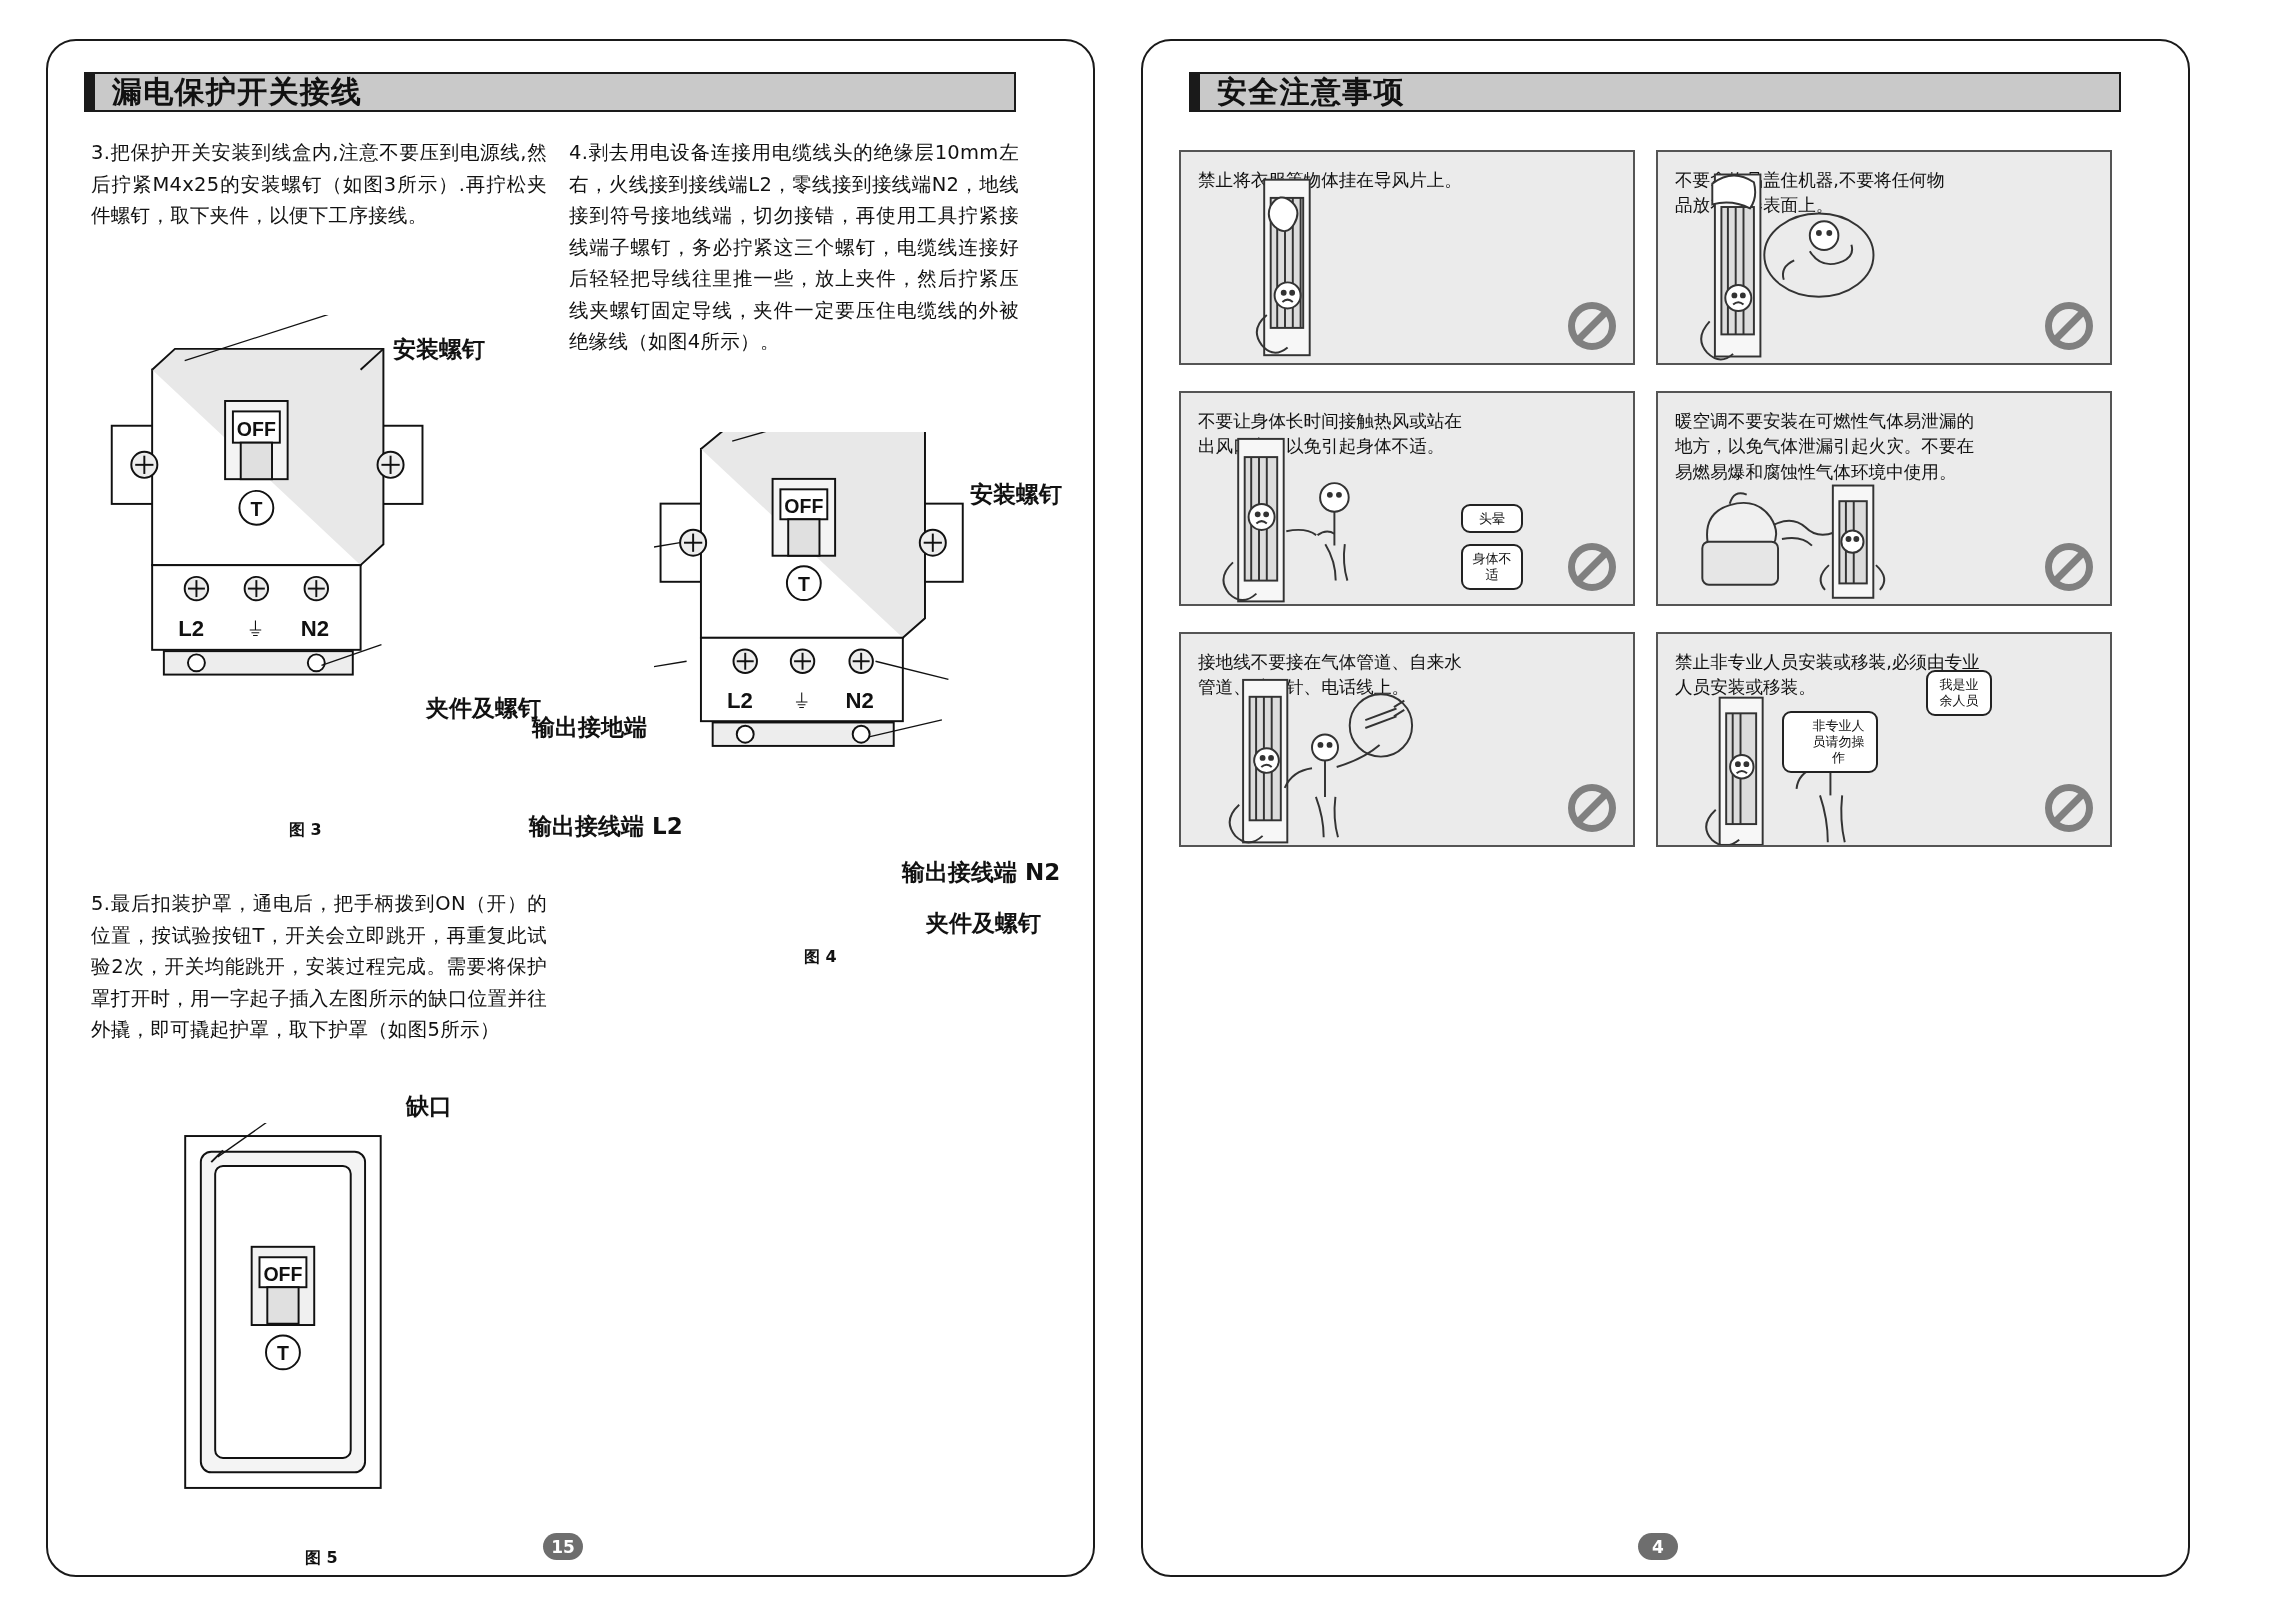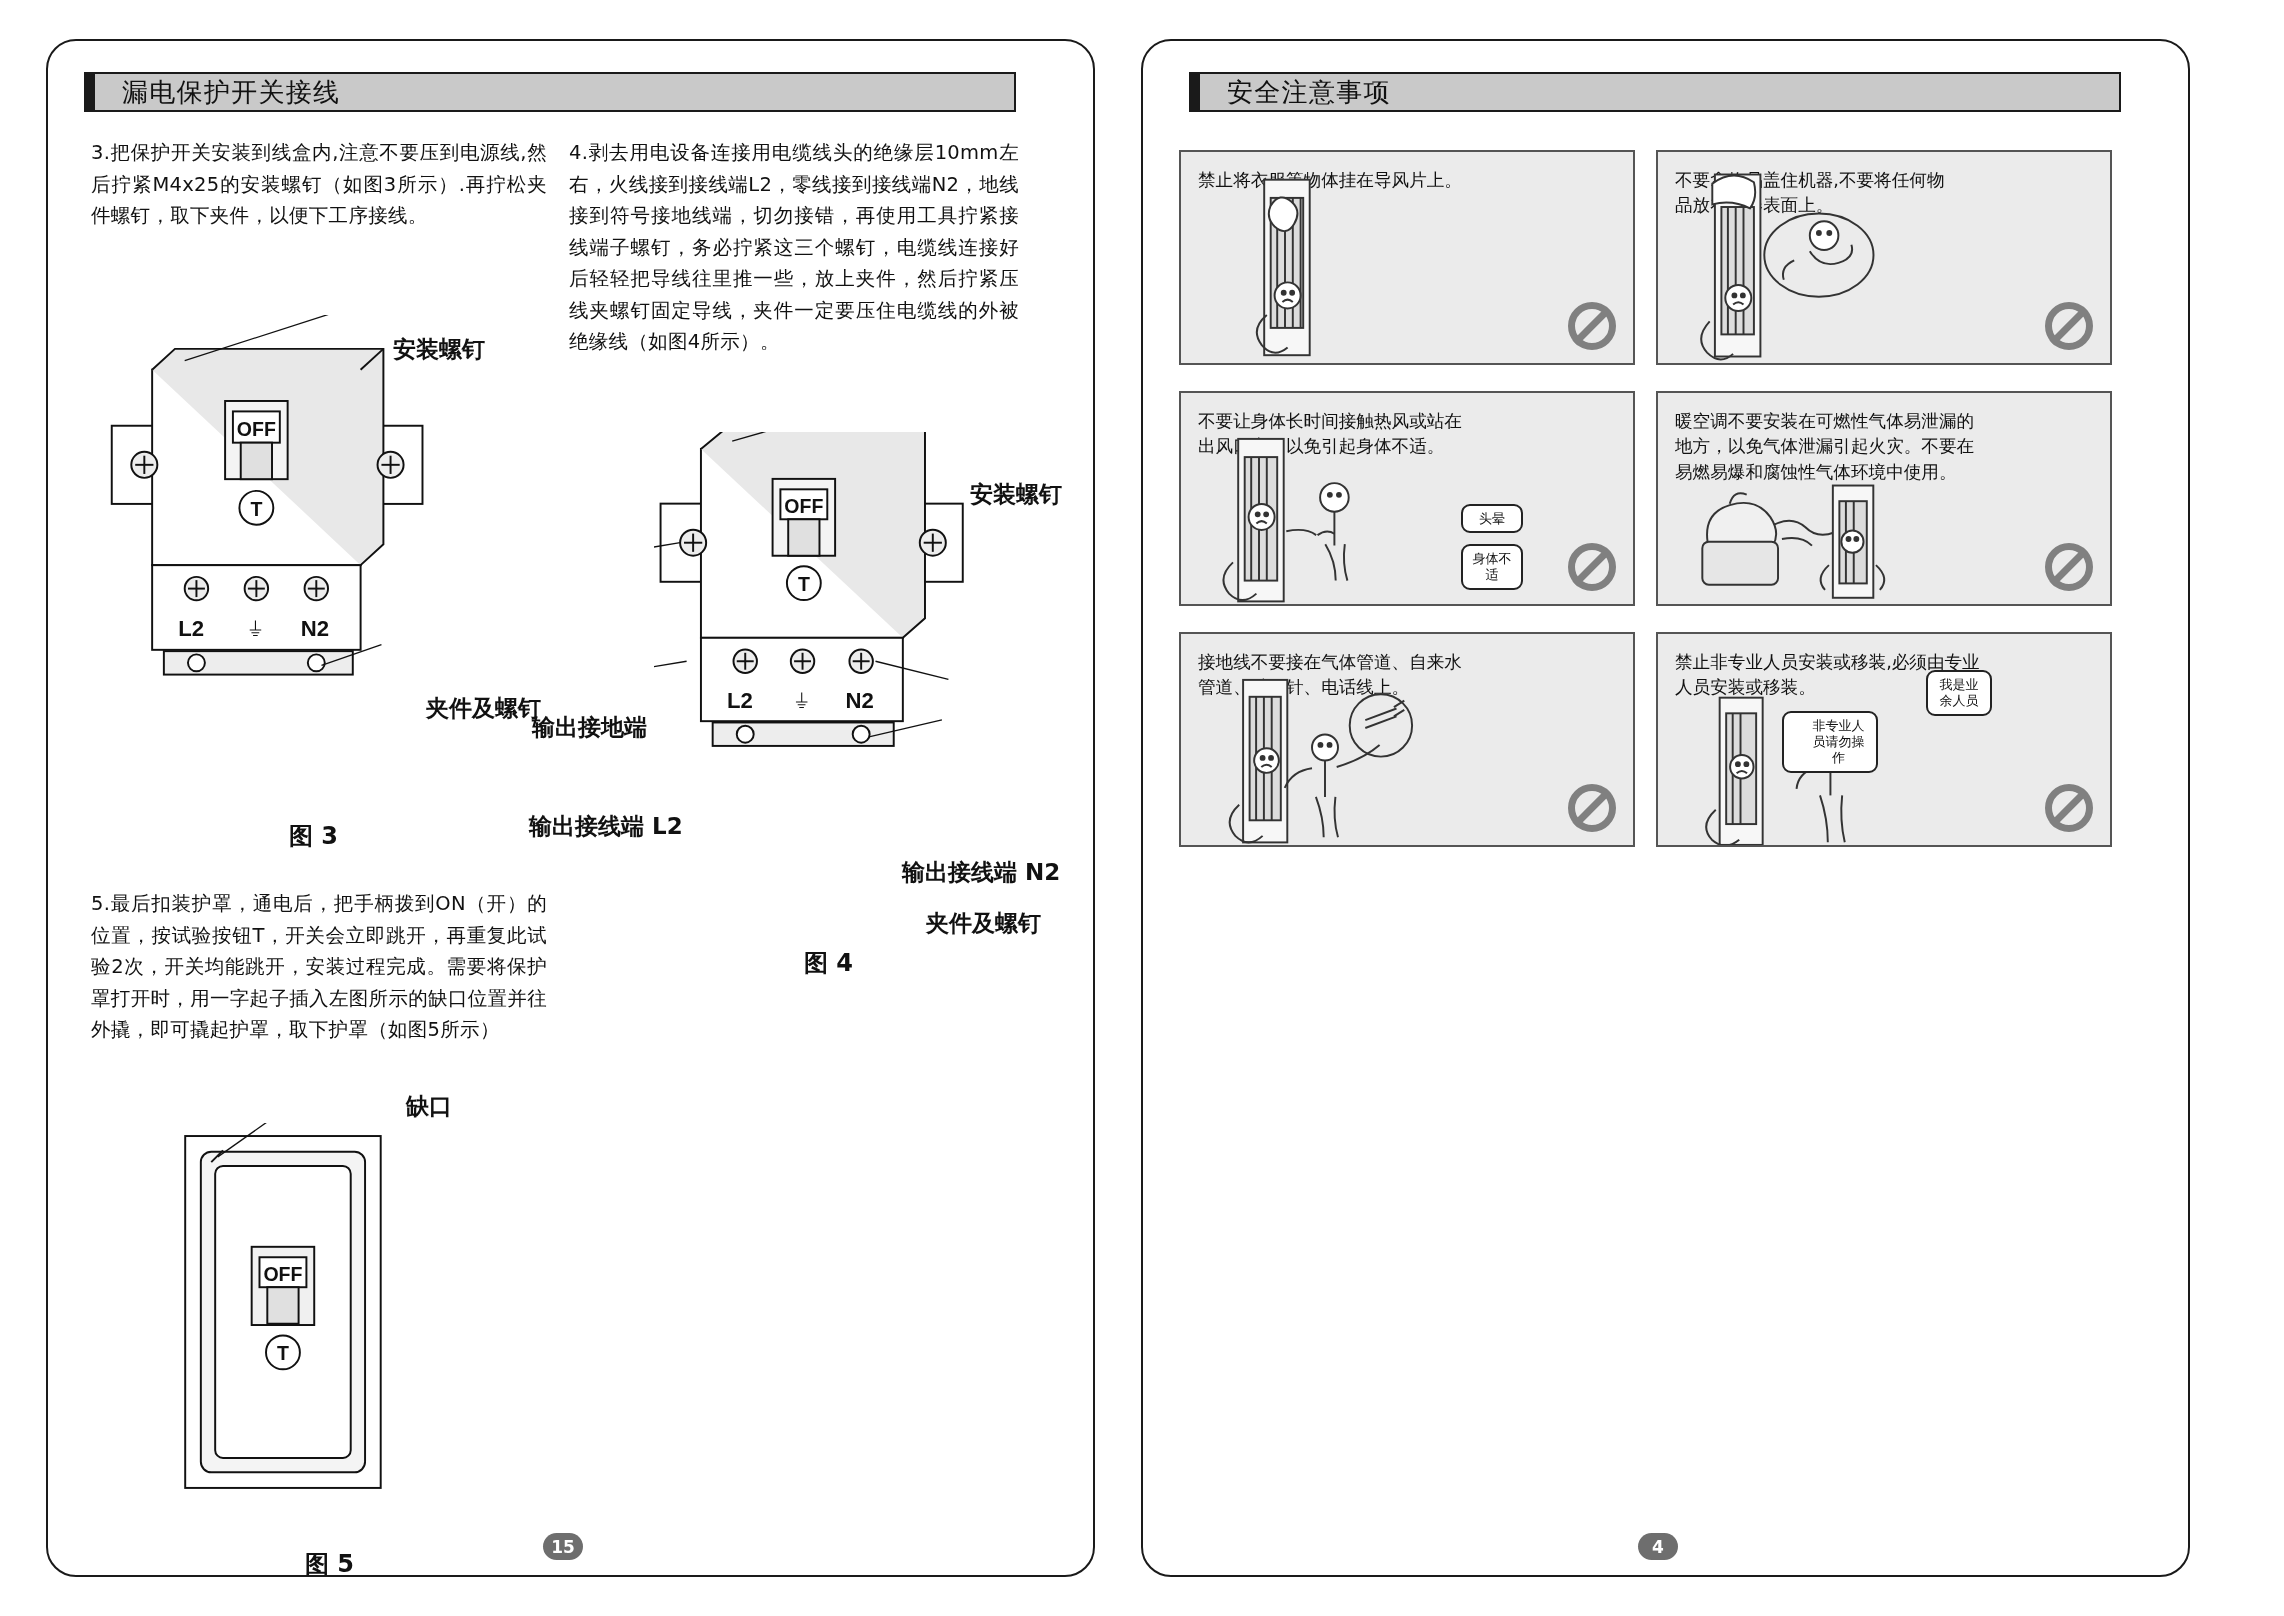--- a/index.html
+++ b/index.html
@@ -39,39 +39,39 @@
     box-sizing: border-box;
     display: flex;
     align-items: center;
   }
   .section-header .bar-accent {
     width: 9px;
     height: 100%;
     background: #1a1a1a;
   }
   .section-header .title {
-    font-size: 26px;
-    font-weight: normal;
-    color: #111;
-    padding-left: 27px;
+    font-size: 30px;
+    font-weight: bold;
+    color: #111;
+    padding-left: 17px;
     letter-spacing: 1.3px;
   }
 
   .body-text {
     position: absolute;
     font-size: 19.5px;
     line-height: 1.62;
     color: #111;
     text-align: justify;
     letter-spacing: 0.3px;
   }
 
   .fig-label {
     position: absolute;
-    font-size: 24px;
+    font-size: 16px;
     font-weight: bold;
     color: #111;
   }
 
   .callout {
     position: absolute;
     font-size: 23px;
     font-weight: bold;
     color: #111;
     white-space: nowrap;

